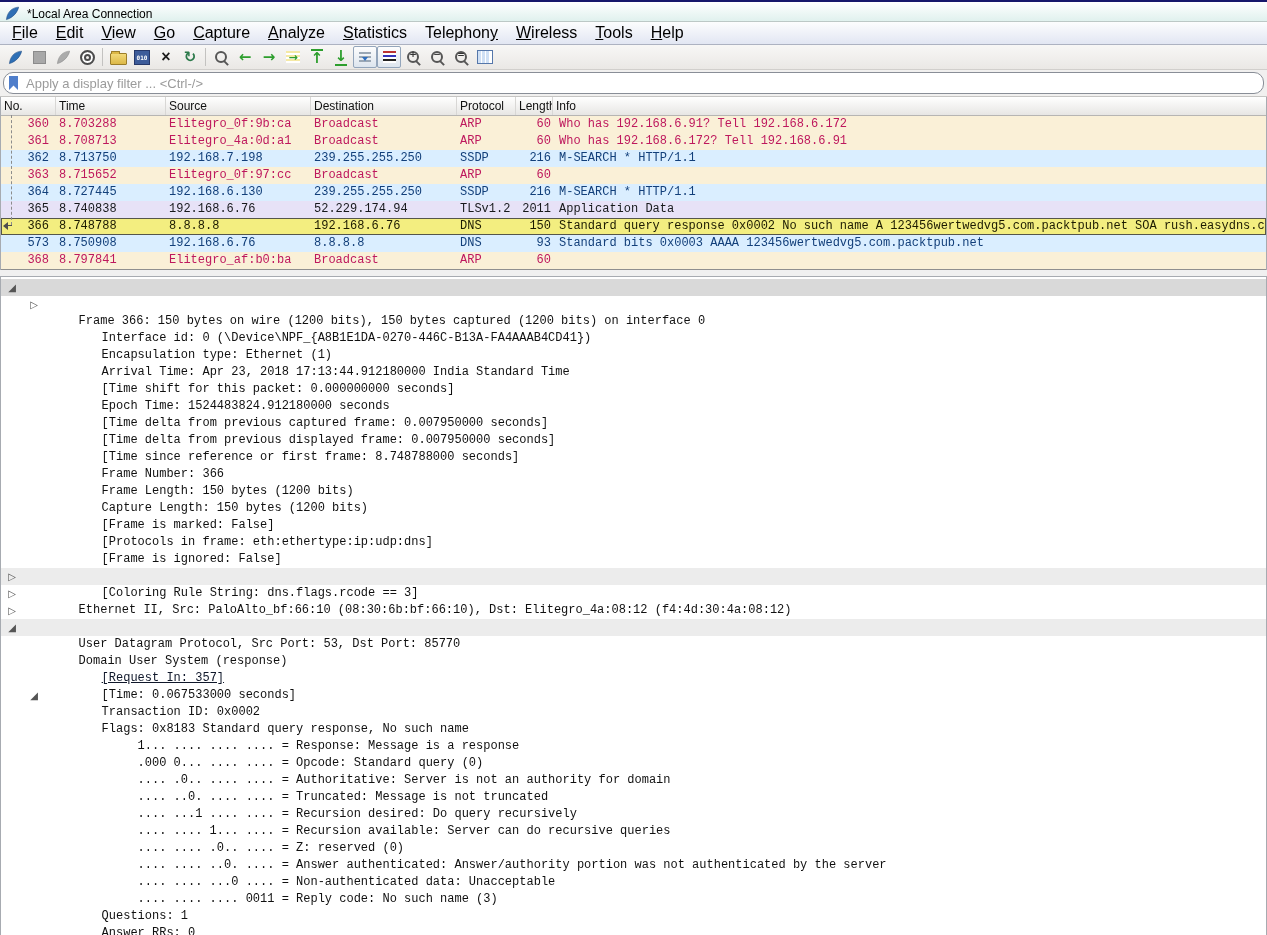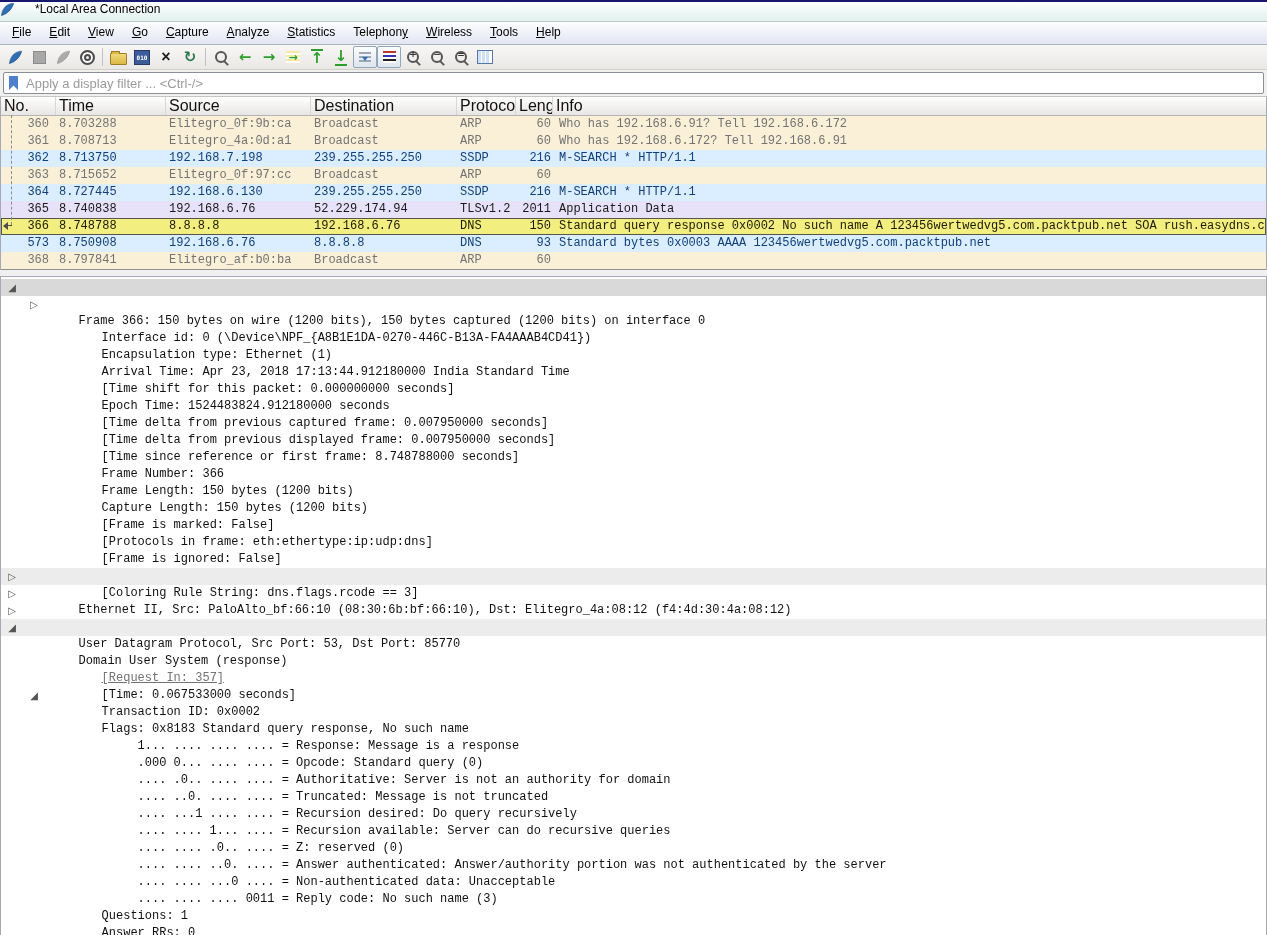--- a/index.html
+++ b/index.html
@@ -1,25 +1,25 @@
 <!DOCTYPE html>
 <html><head>
 <meta charset="utf-8">
 <style>
   html,body{margin:0;padding:0}
   body{width:1267px;height:935px;overflow:hidden;background:#f0f0f0;font-family:"Liberation Sans",sans-serif;-webkit-font-smoothing:antialiased}
   .app{width:1267px;height:935px;display:flex;flex-direction:column}
 
   
-  .titlebar{height:19px;border-top:2px solid #17176b;background:linear-gradient(#ffffff,#e0f1ee);display:flex;align-items:flex-start;gap:20px;border-bottom:1px solid #bcc8c6}
+  .titlebar{height:19px;border-top:2px solid #17176b;background:linear-gradient(#ffffff,#e0f1ee);display:flex;align-items:flex-end;padding-left:5px;gap:7px;border-bottom:1px solid #bcc8c6}
   .title{font-size:12px;color:#000;white-space:nowrap}
   .fin{display:inline-flex}
 
   
-  .menubar{height:22px;background:linear-gradient(#fcfdfe,#e2e6f3);display:flex;align-items:flex-start;padding-left:3px;border-bottom:1px solid #adb2c1;font-size:12px;color:#000}
+  .menubar{height:22px;background:linear-gradient(#fcfdfe,#e2e6f3);display:flex;align-items:center;padding-left:3px;border-bottom:1px solid #adb2c1;font-size:16px;color:#000}
   .mi{padding:3px 9px;white-space:nowrap;cursor:default}
   .mi .u{text-decoration:underline}
 
   
   .toolbar{height:24px;background:linear-gradient(#f8f7f6,#eae8e5);display:flex;align-items:center;padding-left:3px;border-bottom:1px solid #d1cfcc}
   .tb{width:24px;height:22px;display:flex;align-items:center;justify-content:center;position:relative}
   .sep{width:1px;height:18px;background:#c3c2c0;margin:0 3px}
   .toggle{border:1px solid #93a5bb;border-radius:2px;background:linear-gradient(#fdfdfd,#dde5ee);width:22px;height:20px}
   .g-arrow{font-size:15px;font-weight:bold;color:#2d9e2d;line-height:1;font-family:"DejaVu Sans",sans-serif}
   .g-arrow.bar-top{border-top:2px solid #2d9e2d}
@@ -36,39 +36,39 @@
   .mag .mg{position:absolute;left:-1px;top:-4px;width:10px;text-align:center;font:bold 9px "DejaVu Sans",sans-serif;color:#333}
   .goto-lines{width:14px;height:12px;background:repeating-linear-gradient(#f5e9a4 0 2px,#ffffff 2px 4px);display:flex;align-items:center;justify-content:center}
   .goto-lines span{font-size:11px;font-weight:bold;color:#2d9e2d;line-height:1;font-family:"DejaVu Sans",sans-serif}
   .scrolllines{width:12px;height:11px;background:repeating-linear-gradient(#9aa7b5 0 2px,transparent 2px 4px);position:relative}
   .scrolllines::after{content:"";position:absolute;left:3px;bottom:-1px;border:3px solid transparent;border-top:4px solid #2f6fc0}
   .colorlines{width:13px;height:12px;background:linear-gradient(#b33 0 2px,#fff 2px 4px,#33b 4px 6px,#fff 6px 8px,#222 8px 10px,#fff 10px 12px)}
   .colsicon{width:14px;height:12px;border:1px solid #5577aa;background:linear-gradient(90deg,#cfe0f5 0 3px,#fff 3px 4px,#cfe0f5 4px 7px,#fff 7px 8px,#cfe0f5 8px 11px,#fff 11px 14px)}
 
   
   .filterbar{height:26px;background:#f1f0ef;display:flex;align-items:center;padding:0 3px;border-bottom:1px solid #c6c5c3}
-  .fwrap{flex:1;height:20px;background:#fff;border:1px solid #898e97;border-radius:2px;display:flex;align-items:center;padding:0 5px;gap:6px}
+  .fwrap{flex:1;height:20px;background:#fff;border:1px solid #898e97;border-radius:10px;display:flex;align-items:center;padding:0 5px;gap:6px}
   .bookmark{width:9px;height:14px;background:#4f7ecb;clip-path:polygon(0 0,100% 0,100% 100%,50% 68%,0 100%);flex:none}
   .fwrap input{border:none;outline:none;flex:1;font-size:13px;color:#222;font-family:"Liberation Sans",sans-serif;background:transparent}
   .fwrap input::placeholder{color:#9b9b9b}
 
   
   .packet-list{position:relative;border-left:1px solid #a7abb1;border-right:1px solid #a7abb1;background:#fff}
   .plist-header,.prow{display:grid;grid-template-columns:55px 110px 145px 146px 59px 37px 1fr}
-  .plist-header{height:18px;background:linear-gradient(#ffffff,#e7e6e4);border-bottom:1px solid #b6b5b3;font-size:16px;color:#111;align-items:center}
+  .plist-header{height:18px;background:linear-gradient(#ffffff,#e7e6e4);border-bottom:1px solid #b6b5b3;font-size:12px;color:#111;align-items:center}
   .ph{padding:0 3px;border-right:1px solid #d8d7d5;height:100%;display:flex;align-items:center;white-space:nowrap;overflow:hidden}
   .ph:last-child{border-right:none}
   .plist-rows{border-bottom:1px solid #8f8f8f}
   .prow{height:17px;font-family:"Liberation Mono","DejaVu Sans Mono",monospace;font-size:12px;line-height:17px;white-space:pre}
   .prow .c{overflow:hidden}
   .c.no{text-align:right;padding-right:7px}
   .c.time,.c.src,.c.dst,.c.proto{padding-left:3px}
   .c.len{text-align:right;padding-right:2px}
   .c.info{padding-left:6px}
-  .color-arp{background:#faf0d7;color:#737373}
+  .color-arp{background:#faf0d7;color:#be185d}
   .color-udp{background:#daeeff;color:#123f7a}
   .color-tls{background:#e7e2f7;color:#17191c}
   .color-dns-error{background:#f3ee80;color:#1b1a00}
   .selected{outline:1px solid #55564a;outline-offset:-1px}
   .gutter{position:absolute;left:0;top:18px;width:20px;height:153px;pointer-events:none}
   .gline{position:absolute;left:10px;top:0;height:110px;border-left:1px dashed #8c8c8c}
   .garrow{position:absolute;left:3px;top:110px;width:8px;border-top:1px solid #4e4e4e}
   .garrow::before{content:"";position:absolute;left:-5px;top:-4px;border:4px solid transparent;border-right:5px solid #4e4e4e}
 
   
@@ -78,21 +78,21 @@
   .details{flex:1;background:#fff;border:1px solid #a7abb1;border-bottom:none;overflow:hidden;padding-top:2px;font-family:"Liberation Mono","DejaVu Sans Mono",monospace;font-size:12px;color:#101010}
   .dline{height:17px;line-height:17px;position:relative;white-space:pre}
   .indent-0{padding-left:20px}
   .indent-1{padding-left:43px}
   .indent-2{padding-left:79px}
   .exp{position:absolute;top:0;width:14px;text-align:center;font-family:"DejaVu Sans",sans-serif;font-size:10px;color:#555}
   .indent-0>.exp{left:4px}
   .indent-1>.exp{left:26px}
   .bg-sel{background:#d9d9d9}
   .bg-band{background:#ececec}
-  .link .dtext{color:#737373;text-decoration:underline}
+  .link .dtext{color:#0f172a;text-decoration:underline}
 </style>
 </head>
 <body>
 
 <div class="app">
 
   <div class="titlebar">
     <span class="fin">
       <svg width="15" height="15" viewBox="0 0 16 16">
           <path d="M1.5 14.5 C2.5 6.5 7 1.8 14.5 1.2 C13.5 6.5 8.5 12.5 1.5 14.5 Z" fill="#2e6fb5" stroke="#1c4a80" stroke-width="0.6"></path>
@@ -273,21 +273,21 @@
           <span class="c len">150</span>
           <span class="c info">Standard query response 0x0002 No such name A 123456wertwedvg5.com.packtpub.net SOA rush.easydns.com</span>
         </div>
         <div class="prow color-udp">
           <span class="c no">573</span>
           <span class="c time">8.750908</span>
           <span class="c src">192.168.6.76</span>
           <span class="c dst">8.8.8.8</span>
           <span class="c proto">DNS</span>
           <span class="c len">93</span>
-          <span class="c info">Standard bytes 0x0003 AAAA 123456wertwedvg5.com.packtpub.net</span>
+          <span class="c info">Standard bits 0x0003 AAAA 123456wertwedvg5.com.packtpub.net</span>
         </div>
         <div class="prow color-arp">
           <span class="c no">368</span>
           <span class="c time">8.797841</span>
           <span class="c src">Elitegro_af:b0:ba</span>
           <span class="c dst">Broadcast</span>
           <span class="c proto">ARP</span>
           <span class="c len">60</span>
         </div>
       </div>

